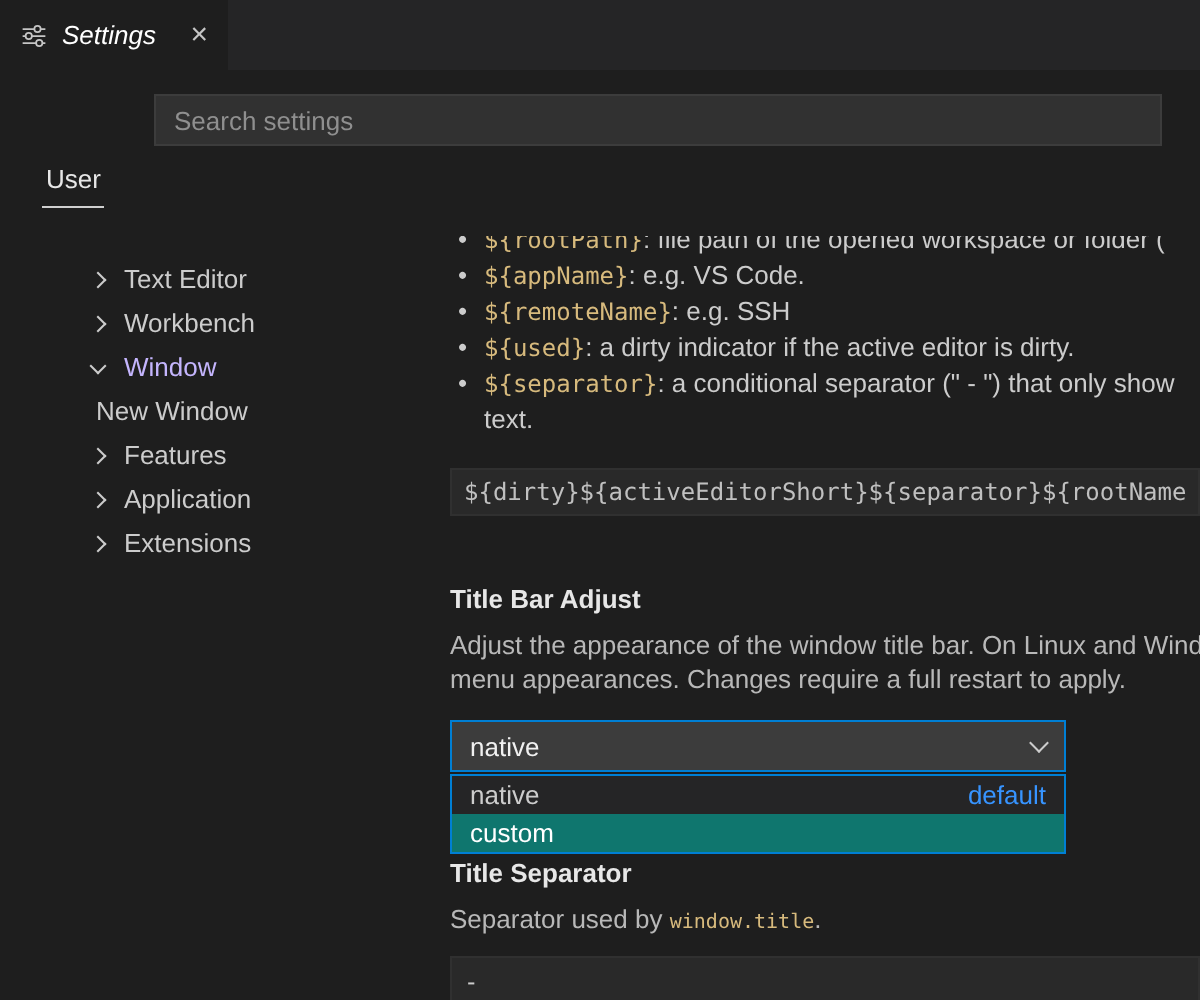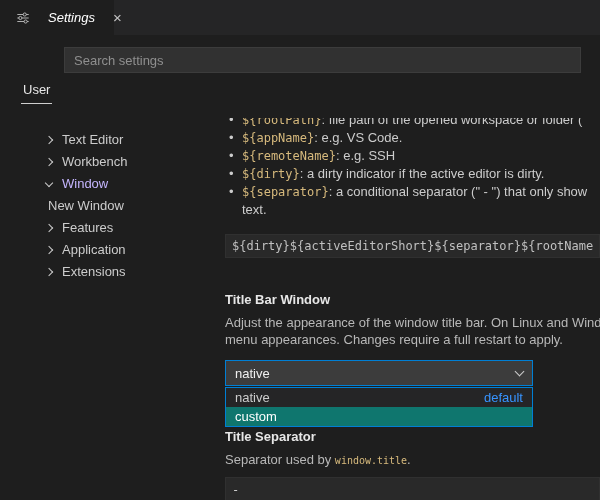--- a/index.html
+++ b/index.html
@@ -5,26 +5,26 @@
   html,body{margin:0;padding:0;}
   body{
     width:600px;height:500px;overflow:hidden;position:relative;
     background:#1e1e1e;color:#cccccc;
     font-family:"Liberation Sans",sans-serif;font-size:13px;
   }
   
   .tabbar{position:absolute;top:0;left:0;right:0;height:35px;background:#252526;}
   .tab{
     position:absolute;left:0;top:0;height:35px;width:114px;box-sizing:border-box;
-    background:#1e1e1e;display:flex;align-items:center;gap:18px;padding:0 16px;cursor:pointer;
+    background:#1e1e1e;display:flex;align-items:center;gap:7px;padding:0 10px;cursor:pointer;
   }
   .tab-label{font-style:italic;color:#ffffff;white-space:nowrap;}
   .tab-close{margin-left:auto;color:#c5c5c5;font-size:15px;line-height:1;cursor:pointer;}
   
-  .search-wrap{position:absolute;top:47px;left:20px;right:19px;height:26px;padding-left:44px;}
+  .search-wrap{position:absolute;top:47px;left:33px;right:19px;height:26px;padding-left:44px;}
   .search-box{
     width:100%;height:100%;box-sizing:border-box;background:#313131;border:1px solid #3c3c3c;
     color:#cccccc;padding:0 9px;font-size:13px;font-family:"Liberation Sans",sans-serif;outline:none;
   }
   .search-box::placeholder{color:#8f8f8f;}
   
   .scope{position:absolute;top:82px;left:21px;}
   .scope-user{display:inline-block;padding:0 2px 6px;color:#e7e7e7;border-bottom:1px solid #cfcfcf;cursor:pointer;}
   
   .toc{position:absolute;top:129px;left:0;width:222px;}
@@ -135,35 +135,35 @@
     <div class="vline bullet">
       <span class="mono">${rootPath}</span><span>: file path of the opened workspace or folder (</span>
     </div>
     <div class="vline bullet">
       <span class="mono">${appName}</span><span>: e.g. VS Code.</span>
     </div>
     <div class="vline bullet">
       <span class="mono">${remoteName}</span><span>: e.g. SSH</span>
     </div>
     <div class="vline bullet">
-      <span class="mono">${dirty}</span><span>: a dirty indicator if the active editor is dirty.</span>
+      <span class="mono">${used}</span><span>: a dirty indicator if the active editor is dirty.</span>
     </div>
     <div class="vline bullet">
       <span class="mono">${separator}</span><span>: a conditional separator (" - ") that only show</span>
     </div>
     <div class="vline">
       <span>text.</span>
     </div>
   </div>
 
   <input class="title-input" value="${dirty}${activeEditorShort}${separator}${rootName}${separator}$" style="">
 
   <div class="setting">
 
-    <div class="setting-title">Title Bar Window</div>
+    <div class="setting-title">Title Bar Adjust</div>
     <div class="desc">Adjust the appearance of the window title bar. On Linux and Window</div>
     <div class="desc">menu appearances. Changes require a full restart to apply.</div>
 
     <div class="select-wrap">
       <div class="select">
         <span>native</span>
         <span class="chev"></span>
       </div>
       <div class="droplist">
         <div class="opt">

